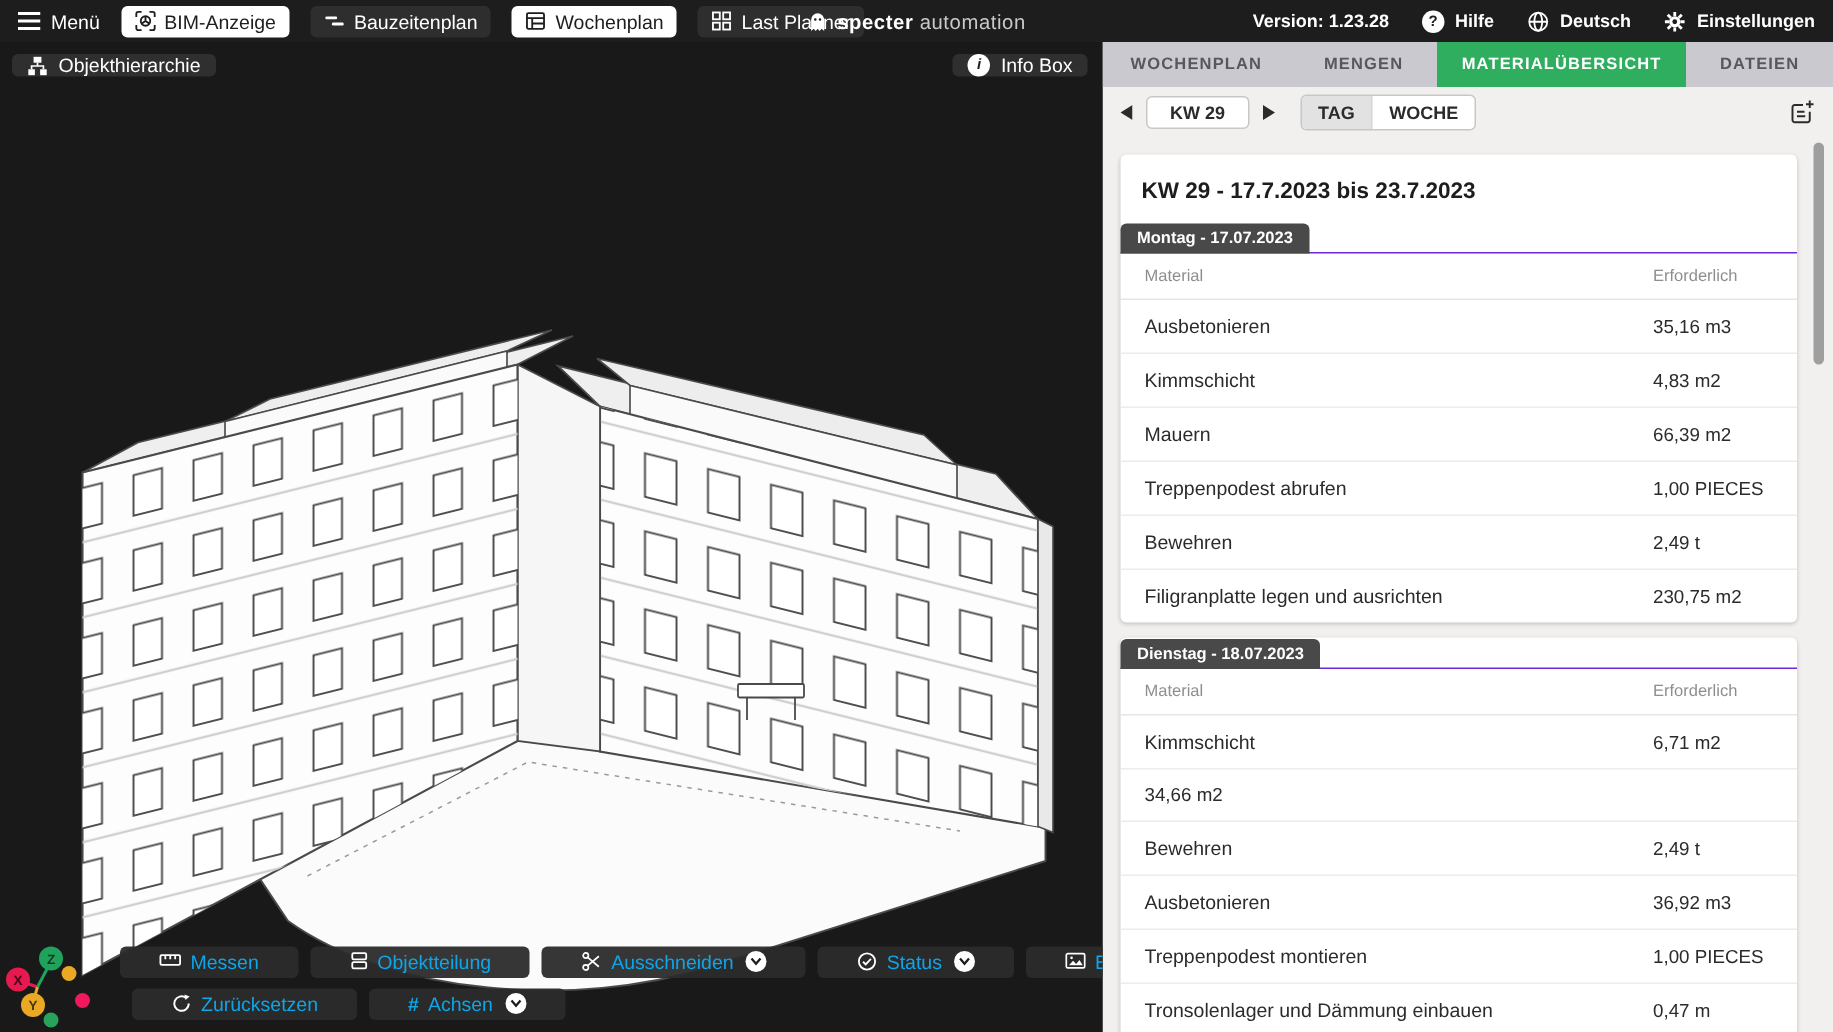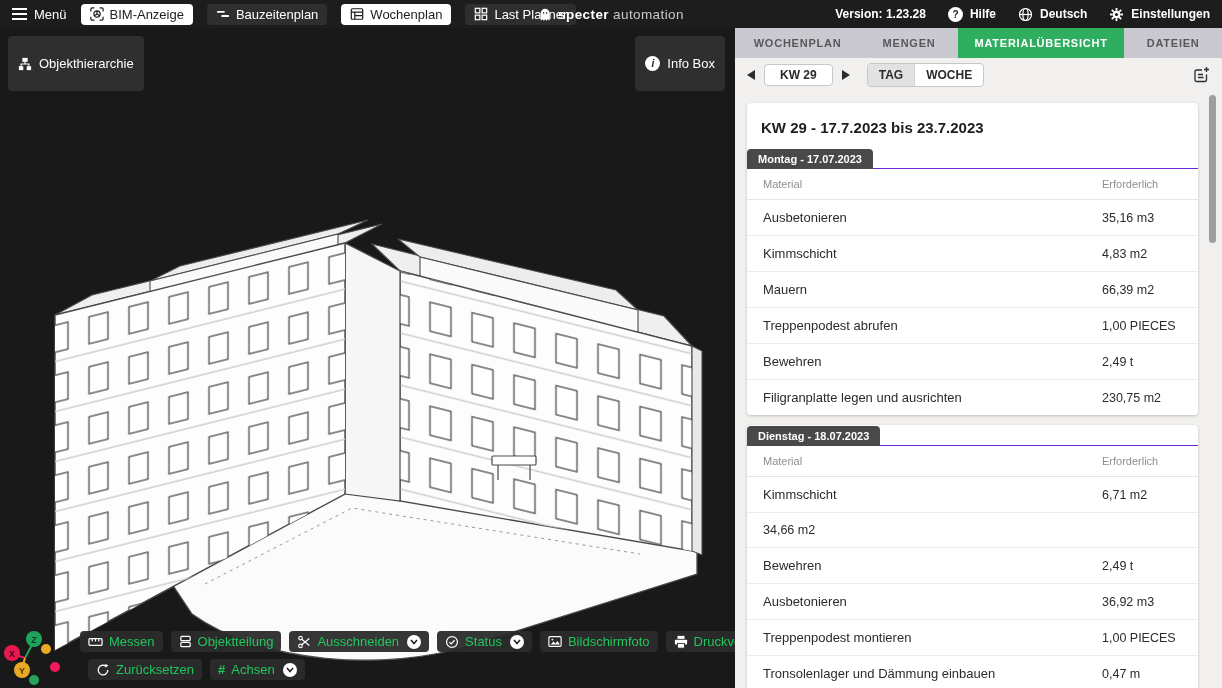--- a/index.html
+++ b/index.html
@@ -24,29 +24,29 @@
   .circ { width:15px; height:15px; border-radius:50%; background:#fff; color:#1d1d1d;
           display:flex; align-items:center; justify-content:center; font-size:10px; font-weight:700; }
 
   
   .main { display:flex; height:660px; }
   .viewport { width:735px; position:relative; background:#191919; overflow:hidden; }
   .building { position:absolute; inset:0; }
 
   .vp-btn { position:absolute; display:flex; align-items:center; gap:7px;
             background:rgba(48,48,48,.95); color:#fff; font-size:13px;
-            padding:20px 10px; border-radius:4px; cursor:pointer; white-space:nowrap; }
+            padding:0 10px; border-radius:4px; cursor:pointer; white-space:nowrap; }
   .oh-btn { top:8px; left:8px; }
   .ib-btn { top:8px; right:10px; }
 
   .vp-toolbar { position:absolute; left:80px; bottom:8px; z-index:3; }
   .vp-row { display:flex; gap:8px; }
   .vp-row + .vp-row { margin-top:7px; margin-left:8px; }
-  .tool-btn { display:flex; align-items:center; gap:6px; background:rgba(43,43,43,.95);
-              color:#22c55e; font-size:13px; padding:3px 8px; border-radius:4px; cursor:pointer; white-space:nowrap; }
+  .tool-btn { display:flex; align-items:flex-start; gap:6px; background:rgba(43,43,43,.95);
+              color:#0ea5e9; font-size:13px; padding:3px 26px; border-radius:4px; cursor:pointer; white-space:nowrap; }
   .chev-badge { width:14px; height:14px; border-radius:50%; background:#fff;
                 display:flex; align-items:center; justify-content:center; margin-left:2px; }
   .gizmo { position:absolute; left:4px; bottom:2px; }
 
   
   .panel { width:487px; display:flex; flex-direction:column; background:#f1f0ee; }
   .tabs { height:30px; display:flex; }
   .tab { display:flex; align-items:center; justify-content:center; font-size:11px;
          font-weight:700; letter-spacing:.07em; color:#57575e; background:#c9c9cf; cursor:pointer; }
   .tab.t1{flex:1.28;} .tab.t2{flex:1;} .tab.t3{flex:1.7;} .tab.t4{flex:1;}

